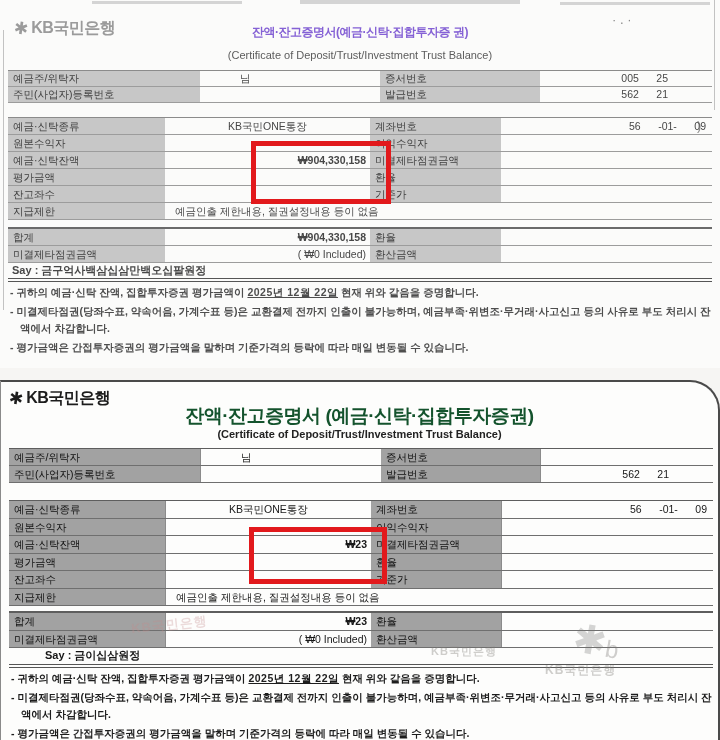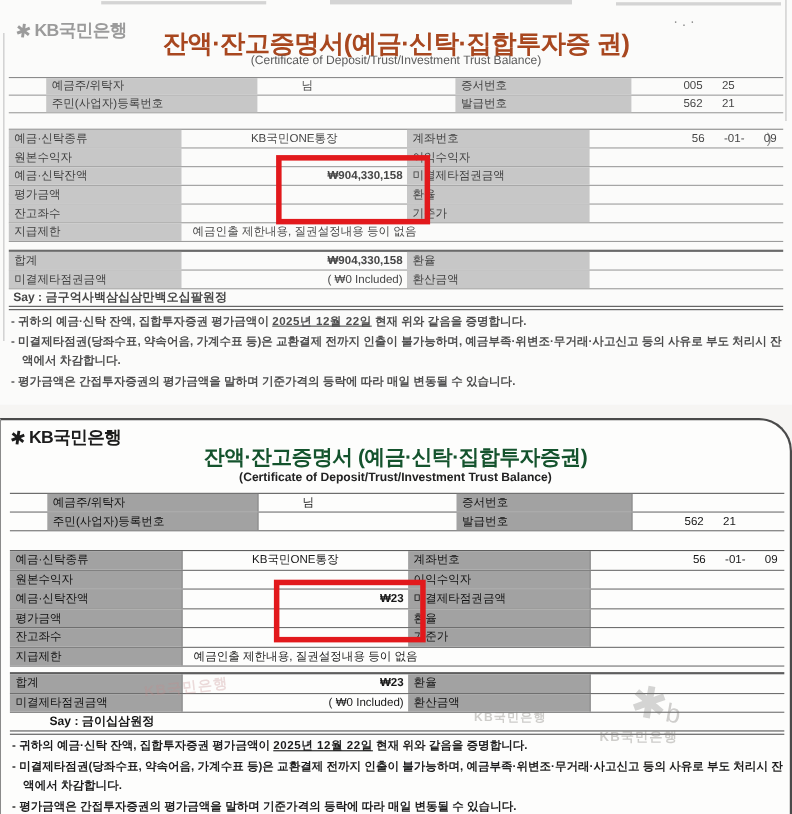--- a/index.html
+++ b/index.html
@@ -13,44 +13,44 @@
     border-top:2.5px solid #4a4a4a; border-right:2.5px solid #4a4a4a; border-left:1.5px solid #8a8a8a;
     border-top-right-radius:30px; }
 
   .logo { position:absolute; display:flex; align-items:center; gap:3px; }
   .kb-star { font-size:17px; line-height:1; transform:rotate(8deg); }
   .kb-text { font-size:16px; font-weight:bold; letter-spacing:-0.5px; }
   .doc-top .logo { left:14px; top:18px; color:#9b9b9b; }
   .doc-bottom .logo { left:8px; top:6px; color:#1c1c1c; }
 
   .title { position:absolute; left:0; width:100%; text-align:center; font-weight:bold; letter-spacing:-0.5px; }
-  .doc-top .title { top:24px; font-size:23px; color:#c2410c; }
+  .doc-top .title { top:24px; font-size:12px; color:#8b5cf6; }
   .doc-bottom .title { top:21px; font-size:19px; color:#14532d; }
   .subtitle { position:absolute; left:0; width:100%; text-align:center; font-size:11px; }
   .doc-top .subtitle { top:49px; color:#5c5c5c; }
   .doc-bottom .subtitle { top:46px; color:#222; font-weight:bold; }
 
   .tbl { position:absolute; left:8px; width:704px; border-top:1.5px solid #8b8b8b; }
   .doc-bottom .tbl { border-top-color:#5e5e5e; }
   .row { display:flex; border-bottom:1px solid #9c9c9c; }
   .doc-bottom .row { border-bottom-color:#6f6f6f; }
   .doc-top .row { height:16px; }
   .doc-bottom .row { height:17px; }
   .doc-top .mrow { height:17px; }
   .doc-bottom .mrow { height:17.5px; }
   .c { display:flex; align-items:center; font-size:10.5px; line-height:1; overflow:hidden; white-space:nowrap; }
   .lab { padding-left:5px; }
   .doc-top .lab { background:#c7c7c7; color:#3f3f3f; }
   .doc-bottom .lab { background:#a2a2a2; color:#101010; border-right:1px solid #8b8b8b; }
   .val { background:transparent; }
 
   
-  .hl1{width:192px;margin-left:34px;} .hv1{width:180px;} .hl2{width:160px;} .hv2{flex:1;}
-  
-  .ml1{width:157px;text-align:right;} .mv1{width:205px;} .ml2{width:166px;} .mv2{flex:1;}
+  .hl1{width:192px;} .hv1{width:180px;} .hl2{width:160px;} .hv2{flex:1;}
+  
+  .ml1{width:157px;text-align:right;} .mv1{width:205px;} .ml2{width:131px;} .mv2{flex:1;}
 
   .v-name { padding-left:40px; }
   .v-center { justify-content:center; }
   .v-right { justify-content:flex-end; padding-right:6px; white-space:pre; }
   .v-right-far { justify-content:flex-end; padding-right:44px; white-space:pre;padding-left:24px; }
   .v-amt { justify-content:flex-end; padding-right:4px; font-weight:bold; }
   .v-span { flex:1; padding-left:10px; }
 
   .sum-tbl { border-top:2px solid #6a6a6a; }
   .say { position:absolute; left:12px; font-size:11px; font-weight:bold; }

